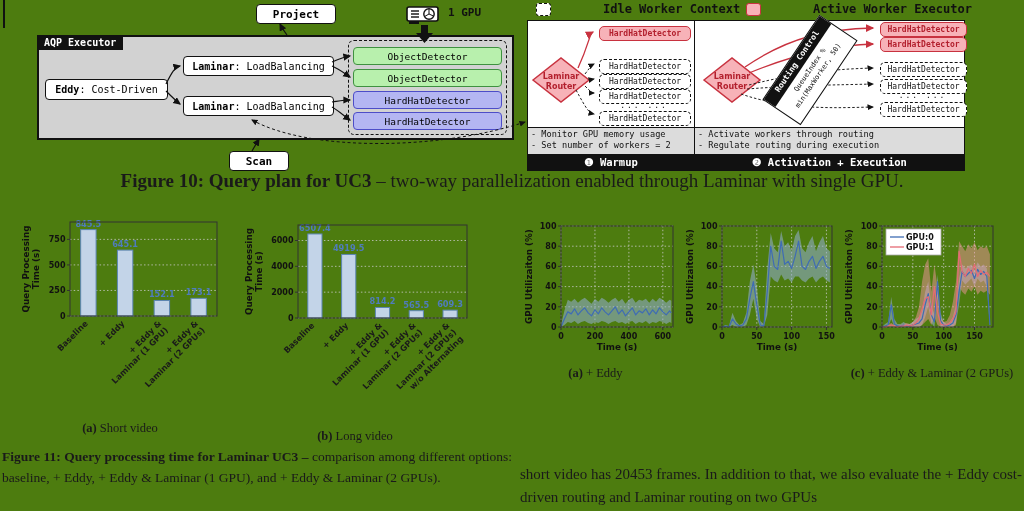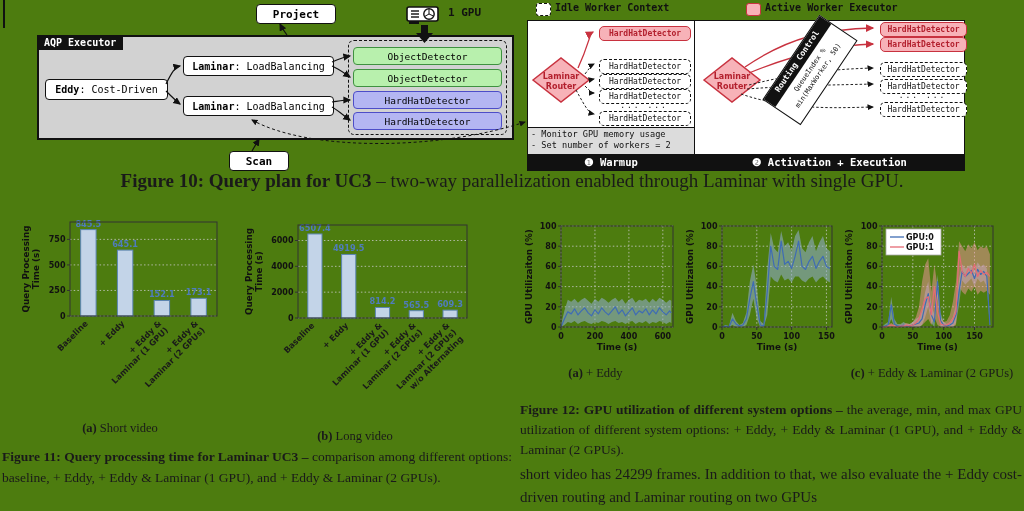--- a/index.html
+++ b/index.html
@@ -31,21 +31,21 @@
           font-family:"DejaVu Sans Mono",monospace;font-size:8.6px;line-height:11px;padding:1px 3px;color:#111;}
   .pfoot{height:16px;background:#111;color:#fff;text-align:center;font-family:"DejaVu Sans Mono",monospace;
          font-weight:bold;font-size:10.5px;line-height:16px;}
   .worker{position:absolute;font-family:"DejaVu Sans Mono",monospace;font-size:8px;height:13px;
           display:flex;align-items:center;justify-content:center;border-radius:5px;white-space:nowrap;}
   .widle{background:#fff;border:1.2px dashed #111;color:#111;}
   .wact{background:#f7b2b8;border:1.4px solid #c8323f;color:#b3202e;font-weight:600;}
   .dots{position:absolute;font-family:"DejaVu Sans Mono",monospace;font-size:8px;color:#111;
         text-align:center;letter-spacing:2px;}
   .legend-ic{position:absolute;width:13px;height:11px;border-radius:3px;}
-  .legend-lb{position:absolute;font-family:"DejaVu Sans Mono",monospace;font-weight:bold;font-size:10px;color:#111;}
+  .legend-lb{position:absolute;font-family:"DejaVu Sans Mono",monospace;font-weight:bold;font-size:12px;color:#111;margin-left:48px;}
   .banner{position:absolute;left:231px;top:26px;width:100px;height:44px;background:#fff;border:1px solid #111;
           transform:rotate(-56deg);z-index:10;}
   .banner-strip{height:14px;background:#111;color:#fff;font-family:"DejaVu Sans Mono",monospace;
                 font-weight:bold;font-size:8px;line-height:14px;text-align:center;white-space:nowrap;}
   .banner-f{font-family:"DejaVu Sans Mono",monospace;font-size:7px;line-height:10px;text-align:center;
             color:#111;white-space:nowrap;}
   
   .cap{font-size:13.5px;line-height:20px;}
   .subcap{font-size:12.5px;text-align:center;}
   svg text{font-family:"DejaVu Sans",sans-serif;}
@@ -123,20 +123,24 @@
       <div class="pfoot">❶ Warmup</div>
     </div>
     <div class="pcol pcolB">
       <div class="pwork">
         <div class="worker wact" style="left:185px;top:1px;width:85px;">HardHatDetector</div>
         <div class="worker wact" style="left:185px;top:16px;width:85px;">HardHatDetector</div>
         <div class="worker widle" style="left:185px;top:41px;width:85px;">HardHatDetector</div>
         <div class="worker widle" style="left:185px;top:58px;width:85px;">HardHatDetector</div>
         <div class="dots" style="left:185px;top:70px;width:85px;">... ...</div>
         <div class="worker widle" style="left:185px;top:81px;width:85px;">HardHatDetector</div>
+      </div>
+      <div class="pnotes">
+        <div>- Activate workers through routing</div>
+        <div>- Regulate routing during execution</div>
       </div>
       <div class="pfoot">❷ Activation + Execution</div>
     </div>
     <div class="banner">
       <div class="banner-strip">Routing Control</div>
       <div class="banner-f" style="margin-top:3px;">QueueIndex %</div>
       <div class="banner-f">min(MaxWorker, 50)</div>
     </div>
   </div>
 
@@ -418,19 +422,16 @@
       <line x1="50" x2="64" y1="38" y2="38" stroke="#e56a75" stroke-width="1.3"></line>
       <text x="66" y="40.8" font-size="8" font-weight="700" fill="#111">GPU:1</text>
     </svg>
 
   <div class="abs serif subcap" style="left:528px;top:366px;width:135px;">
     <span class="b">(a)</span><span> + Eddy</span>
   </div>
   <div class="abs serif subcap" style="left:846px;top:366px;width:172px;">
     <span class="b">(c)</span><span> + Eddy &amp; Laminar (2 GPUs)</span>
   </div>
-  <div class="abs serif cap" style="left:520px;top:400px;width:502px;text-align:justify;line-height:20px;">
-    <span class="b">Figure 12: GPU utilization of different system options – </span><span>the average, min, and max GPU utilization of different system options: + Eddy, + Eddy &amp; Laminar (1 GPU), and + Eddy &amp; Laminar (2 GPUs).</span>
-  </div>
-
-  <div class="abs serif" style="left:520px;top:463px;width:502px;font-size:15px;line-height:23px;text-align:justify;">short video has 24299 frames. In addition to that, we also evaluate the + Eddy cost-driven routing and Laminar routing on two GPUs</div>
+
+  <div class="abs serif" style="left:520px;top:463px;width:502px;font-size:15px;line-height:23px;text-align:justify;">short video has 20453 frames. In addition to that, we also evaluate the + Eddy cost-driven routing and Laminar routing on two GPUs</div>
 
 </div>
 
 </body></html>

